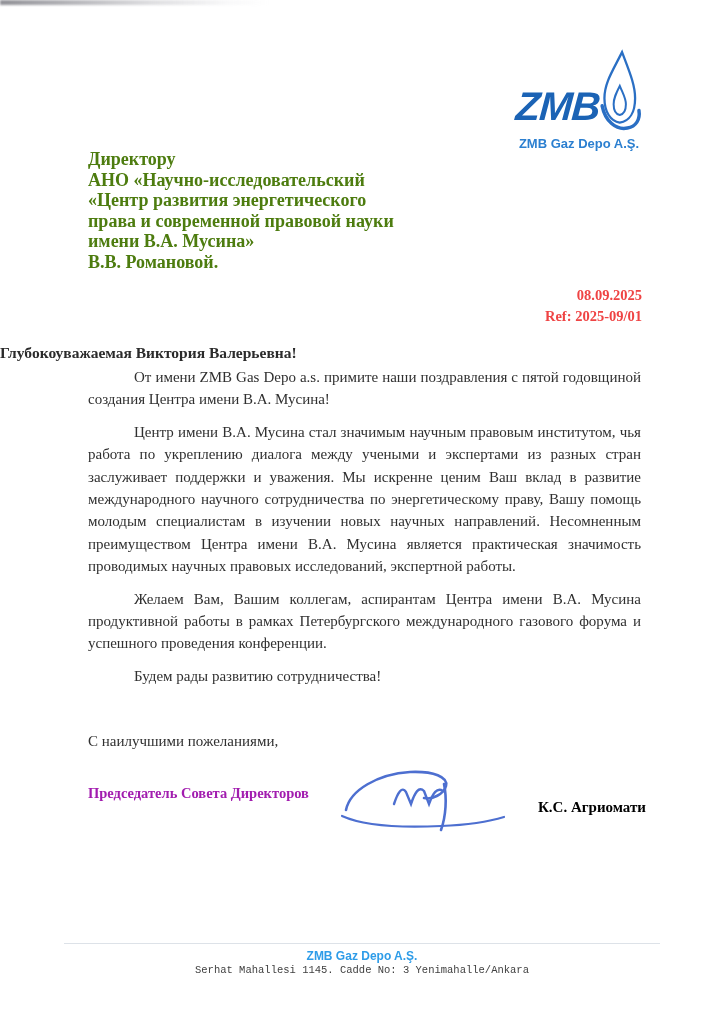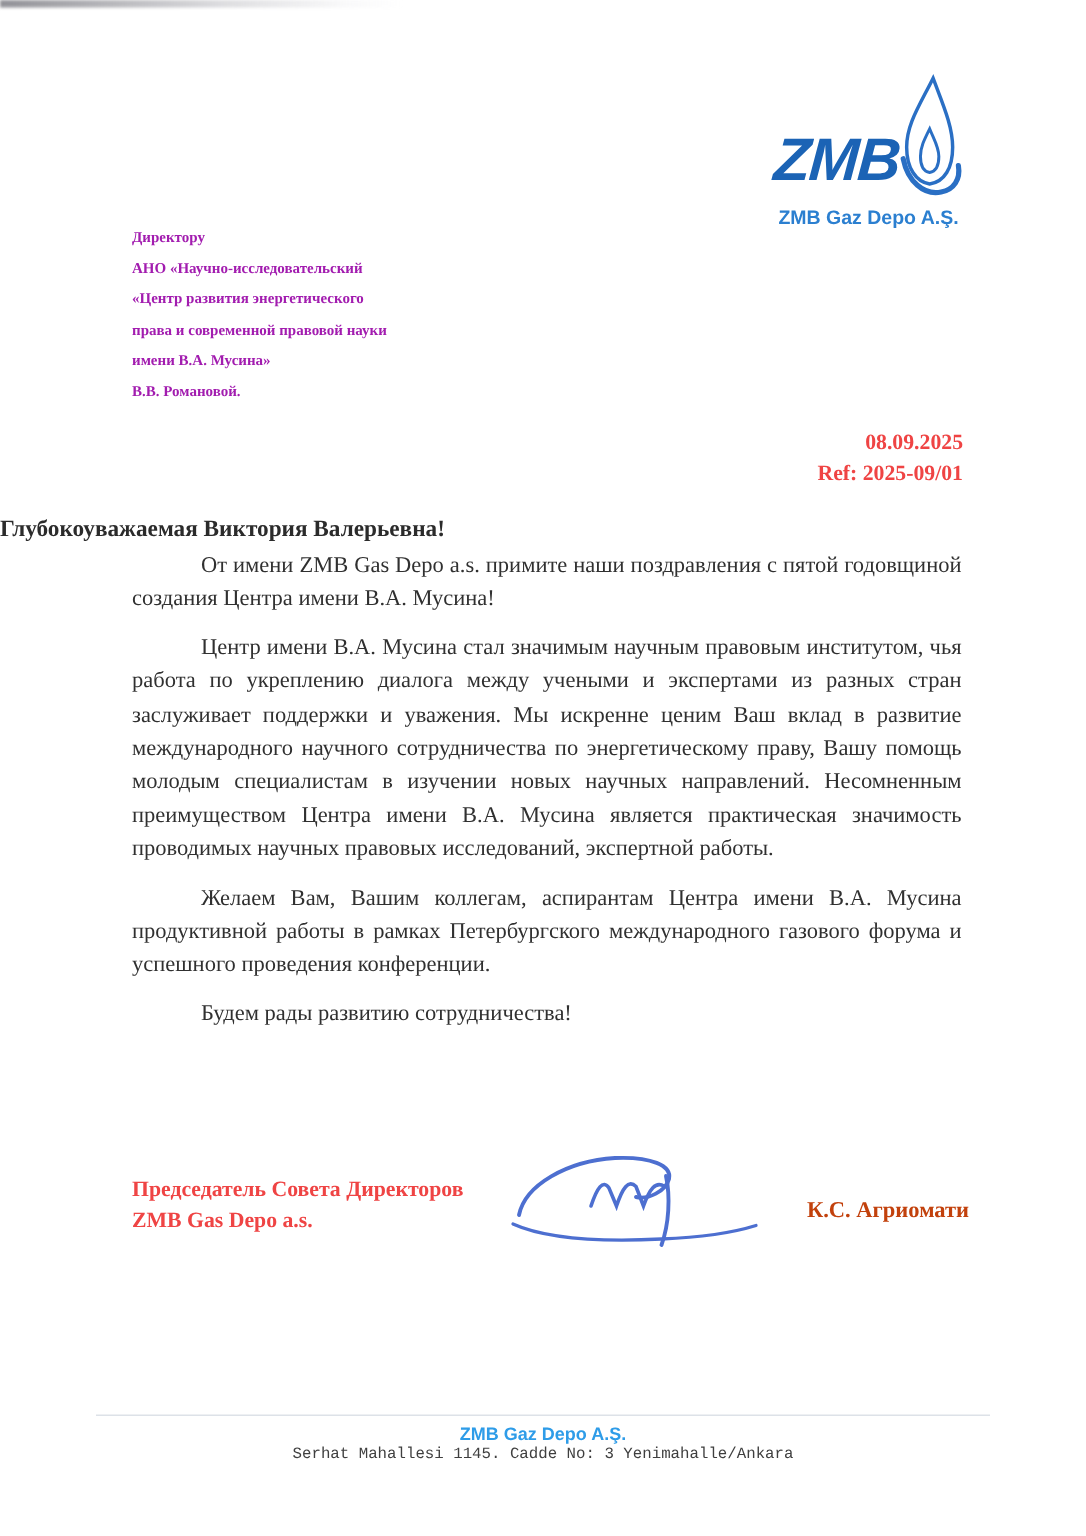--- a/index.html
+++ b/index.html
@@ -31,21 +31,21 @@
   .logo-flame{margin-left:-4px;}
   .logo-subtitle{
     font-family:"Liberation Sans", sans-serif;
     font-size:13px;font-weight:bold;
     margin-top:-4px;
     white-space:nowrap;
   }
   
   .recipient{
     position:absolute;left:88px;top:149px;
-    font-weight:bold;font-size:10px;line-height:20.5px;color:#a21caf;
+    font-weight:bold;font-size:18px;line-height:20.5px;color:#4d7c0f;
   }
   
   .meta{
     position:absolute;right:82px;top:285px;
     text-align:right;font-weight:bold;font-size:14.5px;line-height:21px;color:#ef4444;
   }
   
   .salutation{
     position:absolute;left:0;top:344px;width:100%;
     text-align:left;font-weight:bold;font-size:15.5px;color:#2b2b2b;
@@ -57,26 +57,26 @@
   }
   .body-text p{margin:0 0 10px 0;text-indent:46px;}
   .body-text p.last{margin-bottom:0;}
   .closing{
     position:absolute;left:88px;top:733px;
     font-size:15px;
   }
   
   .sig-left{
     position:absolute;left:88px;top:783px;
-    font-weight:bold;font-size:14.5px;line-height:21px;color:#ef4444;
+    font-weight:bold;font-size:14.5px;line-height:21px;color:#a21caf;
   }
   .sig-ink{position:absolute;left:336px;top:760px;}
   .sig-name{
     position:absolute;right:78px;top:799px;
-    font-weight:bold;font-size:15px;color:#c2410c;
+    font-weight:bold;font-size:15px;color:#000000;
   }
   
   .footer{
     position:absolute;left:64px;right:64px;top:943px;
     border-top:1px solid #dde2e8;
     padding-top:4px;
     text-align:center;
     font-family:"Liberation Sans", sans-serif;
   }
   .footer-company{font-size:12px;font-weight:bold;line-height:16px;}
@@ -119,24 +119,24 @@
 
   <div class="salutation">Глубокоуважаемая Виктория Валерьевна!</div>
 
   <div class="body-text">
     <p>От имени ZMB Gas Depo a.s. примите наши поздравления с пятой годовщиной создания Центра имени В.А. Мусина!</p>
     <p>Центр имени В.А. Мусина стал значимым научным правовым институтом, чья работа по укреплению диалога между учеными и экспертами из разных стран заслуживает поддержки и уважения. Мы искренне ценим Ваш вклад в развитие международного научного сотрудничества по энергетическому праву, Вашу помощь молодым специалистам в изучении новых научных направлений. Несомненным преимуществом Центра имени В.А. Мусина является практическая значимость проводимых научных правовых исследований, экспертной работы.</p>
     <p>Желаем Вам, Вашим коллегам, аспирантам Центра имени В.А. Мусина продуктивной работы в рамках Петербургского международного газового форума и успешного проведения конференции.</p>
     <p class="last">Будем рады развитию сотрудничества!</p>
   </div>
 
+  <div class="closing">С наилучшими пожеланиями,</div>
 
   <div class="sig-left">
     <div>Председатель Совета Директоров</div>
-    <div>ZMB Gas Depo a.s.</div>
   </div>
 
   <div class="sig-ink">
     <svg width="172" height="78" viewBox="0 0 172 78" fill="none">
       <path d="M10 50 C14 30, 42 14, 74 12 C98 11, 112 17, 110 26 C108 34, 96 40, 88 38" stroke="#4d6fd0" stroke-width="2.6" fill="none" stroke-linecap="round"></path>
       <path d="M58 44 C62 32, 66 26, 70 32 L75 44 C79 32, 83 26, 88 31 L93 44 C97 33, 101 27, 107 31" stroke="#4d6fd0" stroke-width="2.4" fill="none" stroke-linecap="round"></path>
       <path d="M108 24 C111 38, 110 56, 105 70" stroke="#4d6fd0" stroke-width="2.6" fill="none" stroke-linecap="round"></path>
       <path d="M6 56 C28 66, 64 68, 105 66 C130 65, 152 62, 168 57" stroke="#4d6fd0" stroke-width="2.2" fill="none" stroke-linecap="round"></path>
     </svg>
   </div>

